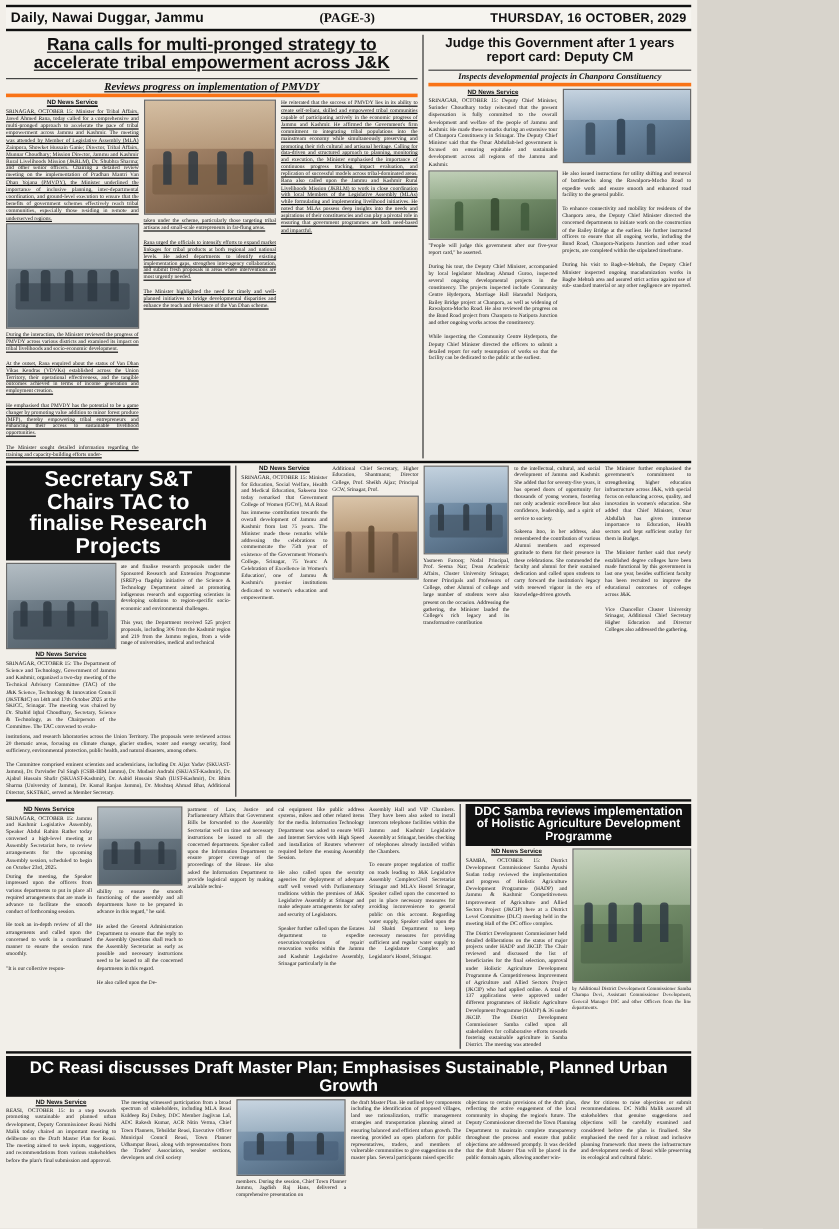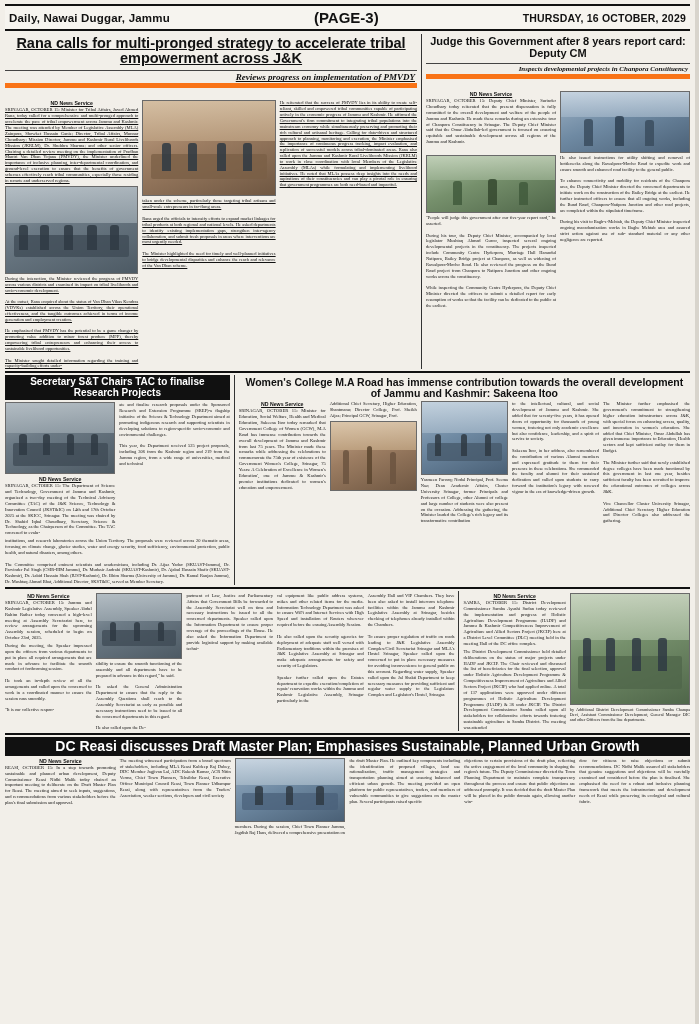--- a/index.html
+++ b/index.html
@@ -6,63 +6,63 @@
   html, body { margin:0; padding:0; }
   body {
     width: 699px;
     height: 1024px;
     background: #d8d4cc;
     font-family: "Liberation Serif", serif;
     color: #111;
     overflow: hidden;
   }
   .page {
-    width: 695px;
+    width: 581px;
     height: 1024px;
     background: #f2efe9;
     padding: 4px 5px 3px 5px;
     display: flex;
     flex-direction: column;
   }
   
   .masthead {
     border-top: 2px solid #111;
     border-bottom: 2px solid #111;
     padding: 3px 4px;
     display: flex;
     align-items: center;
     justify-content: space-between;
     background: #f6f4ef;
   }
   .masthead .left { font-family: "Liberation Sans", sans-serif; font-weight: bold; font-size: 11.5px; letter-spacing: .2px;}
-  .masthead .center { font-family: Liberation Sans, sans-serif; font-weight: bold; font-size: 15px; }
+  .masthead .center { font-family: Liberation Serif, serif; font-weight: bold; font-size: 11px; }
   .masthead .right { font-family: "Liberation Sans", sans-serif; font-weight: bold; font-size: 10.5px; letter-spacing: .2px;}
   .hline { height:0; border-top:1px solid #333; margin:2px 0; }
   .headline {
     font-family: "Liberation Sans", sans-serif;
     font-weight: bold;
     text-align: center;
     line-height: 1.05;
     background: #111;
     color: #fff;
     padding: 2px 4px;
   }
   .headline.plain {
     background: transparent;
     color: #111;
   }
   .subhead {
     font-family: "Liberation Serif", serif;
     font-style: italic;
     font-weight: bold;
-    text-align: right;
+    text-align: center;
     font-size: 8px;
     padding: 1px 2px;
-    border-bottom: 5px solid #f97316;
-    margin-bottom: 12px;
+    border-bottom: 3px solid #f97316;
+    margin-bottom: 2px;
   }
   .byline {
     font-family: "Liberation Sans", sans-serif;
     font-weight: bold;
     font-size: 5.2px;
     text-align: center;
     text-decoration: underline;
     margin-bottom: 1px;
   }
   .dateline {
@@ -151,21 +151,21 @@
 
 The Minister highlighted the need for timely and well-planned initiatives to bridge developmental disparities and enhance the reach and relevance of the Van Dhan scheme.</div>
         </div>
         <div style="width:34%;">
           <div class="body-text" style="white-space:pre-line;">He reiterated that the success of PMVDY lies in its ability to create self-reliant, skilled and empowered tribal communities capable of participating actively in the economic progress of Jammu and Kashmir. He affirmed the Government's firm commitment to integrating tribal populations into the mainstream economy while simultaneously preserving and promoting their rich cultural and artisanal heritage. Calling for data-driven and structured approach to planning, monitoring and execution, the Minister emphasised the importance of continuous progress tracking, impact evaluation, and replication of successful models across tribal-dominated areas. Rana also called upon the Jammu and Kashmir Rural Livelihoods Mission (JKRLM) to work in close coordination with local Members of the Legislative Assembly (MLAs) while formulating and implementing livelihood initiatives. He noted that MLAs possess deep insights into the needs and aspirations of their constituencies and can play a pivotal role in ensuring that government programmes are both need-based and impactful.</div>
         </div>
       </div>
     </div>
 
     <div class="top-right">
-      <div class="headline plain" style="font-size:11px;">Judge this Government after 8 years report card: Deputy CM</div>
+      <div class="headline plain" style="font-size:11px;">Judge this Government after 1 years report card: Deputy CM</div>
       <div class="subhead" style="font-size:7px;border-top:1px solid #444;margin-top:2px;">Inspects developmental projects in Chanpora Constituency</div>
       <div style="display:flex;gap:4px;">
         <div style="width:50%;">
           <div class="byline">ND News Service</div>
           <div class="dateline">SRINAGAR, OCTOBER 15: Deputy Chief Minister, Surinder Choudhary today reiterated that the present dispensation is fully committed to the overall development and welfare of the people of Jammu and Kashmir. He made these remarks during an extensive tour of Chanpora Constituency in Srinagar. The Deputy Chief Minister said that the Omar Abdullah-led government is focused on ensuring equitable and sustainable development across all regions of the Jammu and Kashmir.</div>
         </div>
         <div style="width:50%;">
           <div class="photo cool" style="width:100%;height:62px;">
             <div class="wall" style="background:linear-gradient(180deg,#cfdbe6,#9fb3c6);"></div>
             <div class="pp" style="left:18%;bottom:10%;height:46%;background:#3a4c5e;"></div>
@@ -197,21 +197,21 @@
         </div>
       </div>
     </div>
   </div>
 
   <div class="hline" style="border-top:2px solid #111;"></div>
 
   <div class="flexrow">
 
     <div style="width:33%;">
-      <div class="headline" style="font-size:10px;">Secretary S&amp;T Chairs TAC to finalise Research Projects</div>
+      <div class="headline" style="font-size:18px;">Secretary S&amp;T Chairs TAC to finalise Research Projects</div>
       <div style="display:flex;gap:4px;margin-top:2px;">
         <div style="width:50%;">
           <div class="photo" style="width:100%;height:72px;margin-bottom:2px;">
             <div class="wall"></div>
               <div class="tbl" style="bottom:10%;height:34%;"></div>
             <div class="pp" style="left:12%;"></div>
               <div class="pp" style="left:34%;"></div>
             <div class="pp" style="left:56%;"></div>
               <div class="pp" style="left:78%;"></div>
           </div>
@@ -223,21 +223,20 @@
 
 This year, the Department received 525 project proposals, including 306 from the Kashmir region and 219 from the Jammu region, from a wide range of universities, medical and technical</div>
         </div>
       </div>
       <div class="body-text" style="white-space:pre-line;margin-top:2px;">institutions, and research laboratories across the Union Territory. The proposals were reviewed across 20 thematic areas, focusing on climate change, glacier studies, water and energy security, food sufficiency, environmental protection, public health, and natural disasters, among others.
 
 The Committee comprised eminent scientists and academicians, including Dr. Aijaz Yadav (SKUAST-Jammu), Dr. Parvinder Pal Singh (CSIR-IIIM Jammu), Dr. Mudasir Andrabi (SKUAST-Kashmir), Dr. Ajabul Hussain Shafir (SKUAST-Kashmir), Dr. Aabid Hussain Shah (IUST-Kashmir), Dr. Bhim Sharma (University of Jammu), Dr. Kamal Ranjan Jammu), Dr. Mushtaq Ahmad Bhat, Additional Director, SKST&amp;IC, served as Member Secretary.</div>
     </div>
 
     <div style="width:67%;" class="vsep">
-      <div class="headline plain" style="font-size:10.5px;">Women's College M.A Road has immense contribution towards the overall development of Jammu and Kashmir: Sakeena Itoo</div>
       <div style="display:flex;gap:4px;">
         <div style="width:20%;">
           <div class="byline">ND News Service</div>
           <div class="dateline">SRINAGAR, OCTOBER 15: Minister for Education, Social Welfare, Health and Medical Education, Sakeena Itoo today remarked that Government College of Women (GCW), M.A Road has immense contribution towards the overall development of Jammu and Kashmir from last 75 years. The Minister made these remarks while addressing the celebrations to commemorate the 75th year of existence of the Government Women's College, Srinagar, 75 Years: A Celebration of Excellence in Women's Education', one of Jammu &amp; Kashmir's premier institutions dedicated to women's education and empowerment.</div>
         </div>
         <div style="width:20%;">
           <div class="body-text">Additional Chief Secretary, Higher Education, Shantmanu; Director College, Prof. Sheikh Aijaz; Principal GCW, Srinagar, Prof.</div>
           <div class="photo warm" style="width:100%;height:70px;margin-top:2px;">
             <div class="wall" style="background:linear-gradient(180deg,#e0cdb2,#c2a684);"></div>
             <div class="pp" style="left:14%;bottom:8%;height:50%;background:#6b543f;"></div>
@@ -312,20 +311,21 @@
         </div>
         <div style="width:20%;">
           <div class="body-text" style="white-space:pre-line;">Assembly Hall and VIP Chambers. They have been also asked to install intercom telephone facilities within the Jammu and Kashmir Legislative Assembly at Srinagar, besides checking of telephones already installed within the Chambers.
 
 To ensure proper regulation of traffic on roads leading to J&amp;K Legislative Assembly Complex/Civil Secretariat Srinagar and MLA's Hostel Srinagar, Speaker called upon the concerned to put in place necessary measures for avoiding inconvenience to general public on this account. Regarding water supply, Speaker called upon the Jal Shakti Department to keep necessary measures for providing sufficient and regular water supply to the Legislature Complex and Legislator's Hostel, Srinagar.</div>
         </div>
       </div>
     </div>
 
     <div style="width:34%;" class="vsep">
+      <div class="headline" style="font-size:10px;">DDC Samba reviews implementation of Holistic Agriculture Development Programme</div>
       <div style="display:flex;gap:4px;margin-top:2px;">
         <div style="width:46%;">
           <div class="byline">ND News Service</div>
           <div class="dateline">SAMBA, OCTOBER 15: District Development Commissioner Samba Ayushi Sudan today reviewed the implementation and progress of Holistic Agriculture Development Programme (HADP) and Jammu &amp; Kashmir Competitiveness Improvement of Agriculture and Allied Sectors Project (JKCIP) here at a District Level Committee (DLC) meeting held in the meeting Hall of the DC office complex.</div>
           <div class="body-text" style="white-space:pre-line;margin-top:2px;">The District Development Commissioner held detailed deliberations on the status of major projects under HADP and JKCIP. The Chair reviewed and discussed the list of beneficiaries for the final selection, approval under Holistic Agriculture Development Programme &amp; Competitiveness Improvement of Agriculture and Allied Sectors Project (JKCIP) who had applied online. A total of 137 applications were approved under different programmes of Holistic Agriculture Development Programme (HADP) &amp; 36 under JKCIP. The District Development Commissioner Samba called upon all stakeholders for collaborative efforts towards fostering sustainable agriculture in Samba District. The meeting was attended</div>
         </div>
         <div style="width:54%;">
           <div class="photo green" style="width:100%;height:112px;margin-bottom:2px;">
             <div class="wall" style="background:linear-gradient(180deg,#cfd9c6,#a3b79a);"></div>
             <div class="tbl" style="background:#4f6649;bottom:14%;height:30%;"></div>

